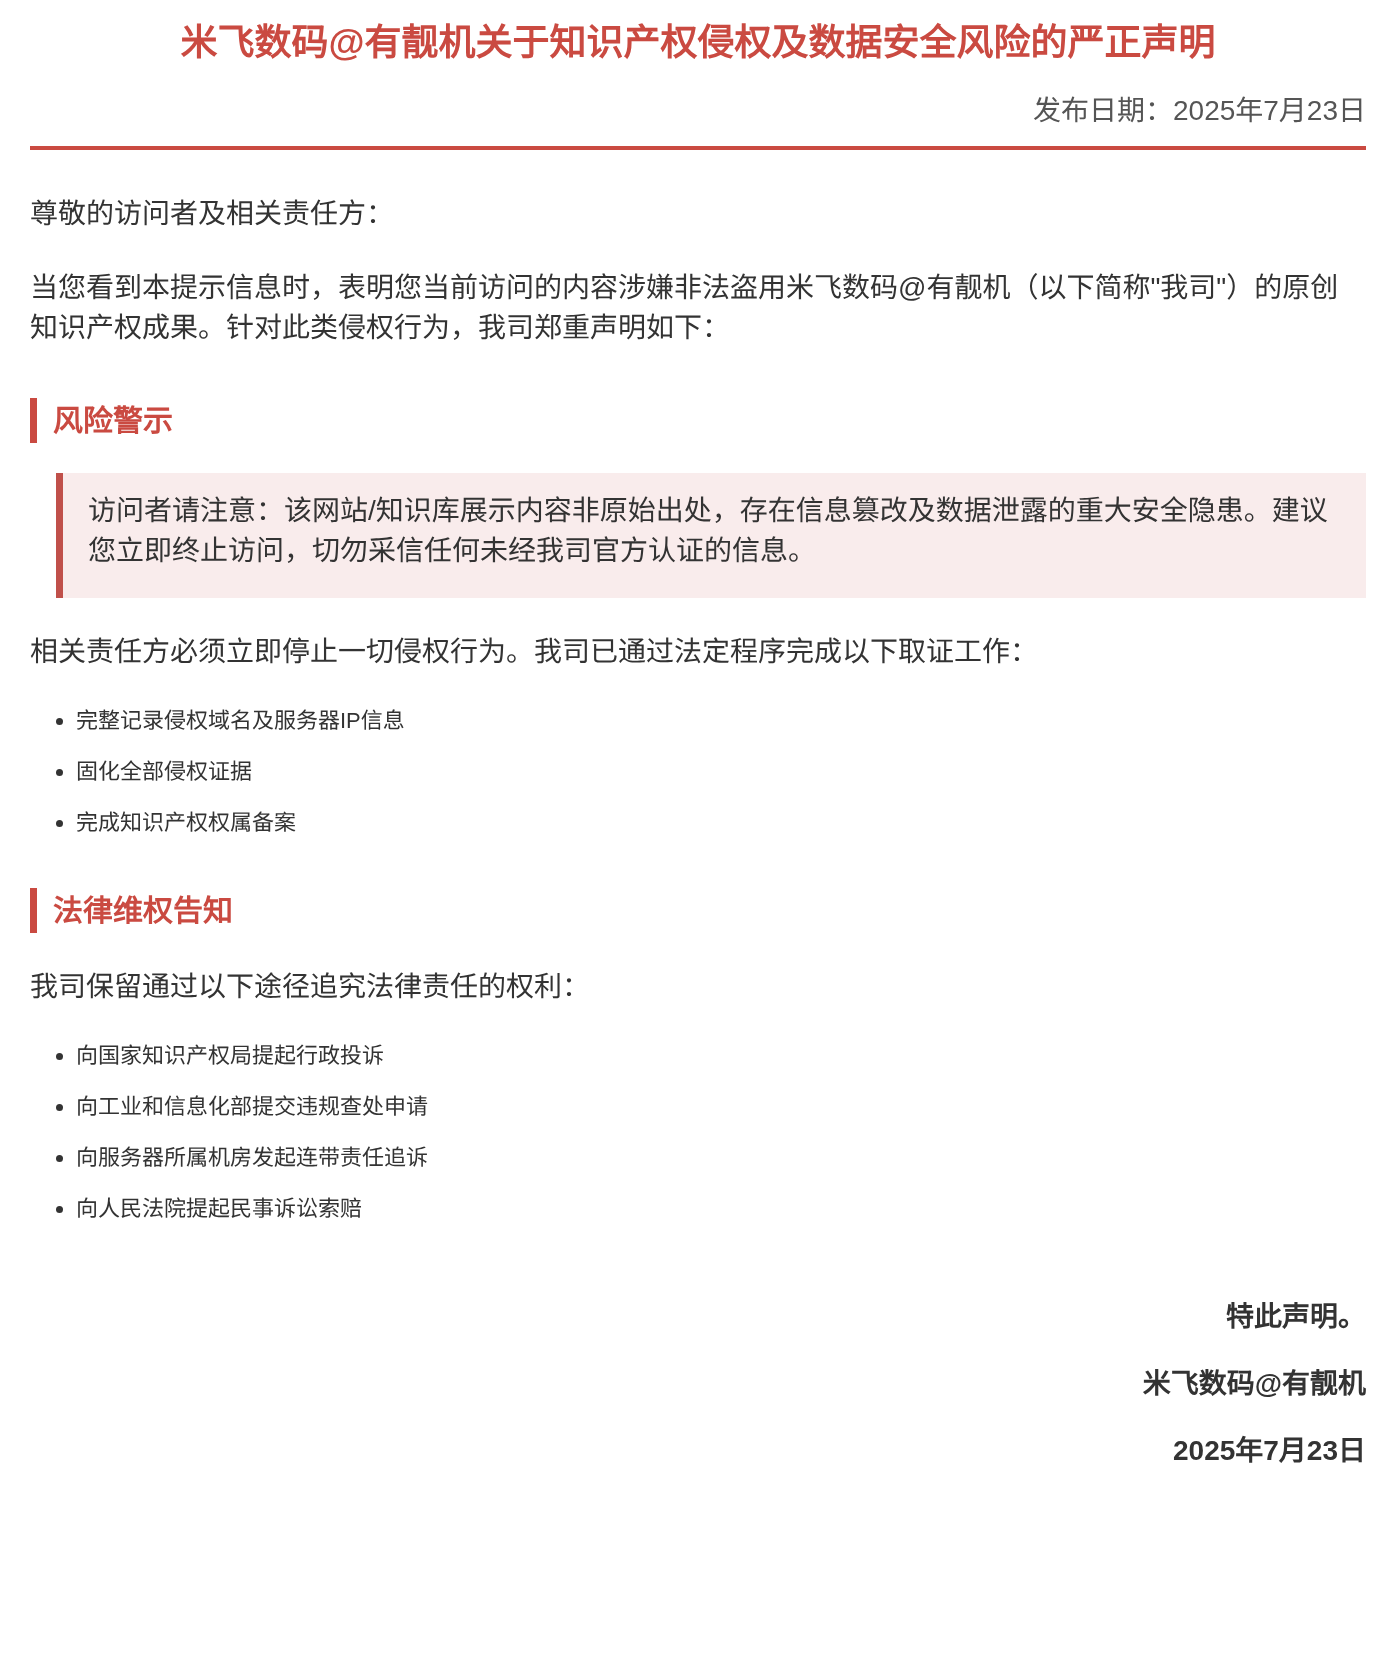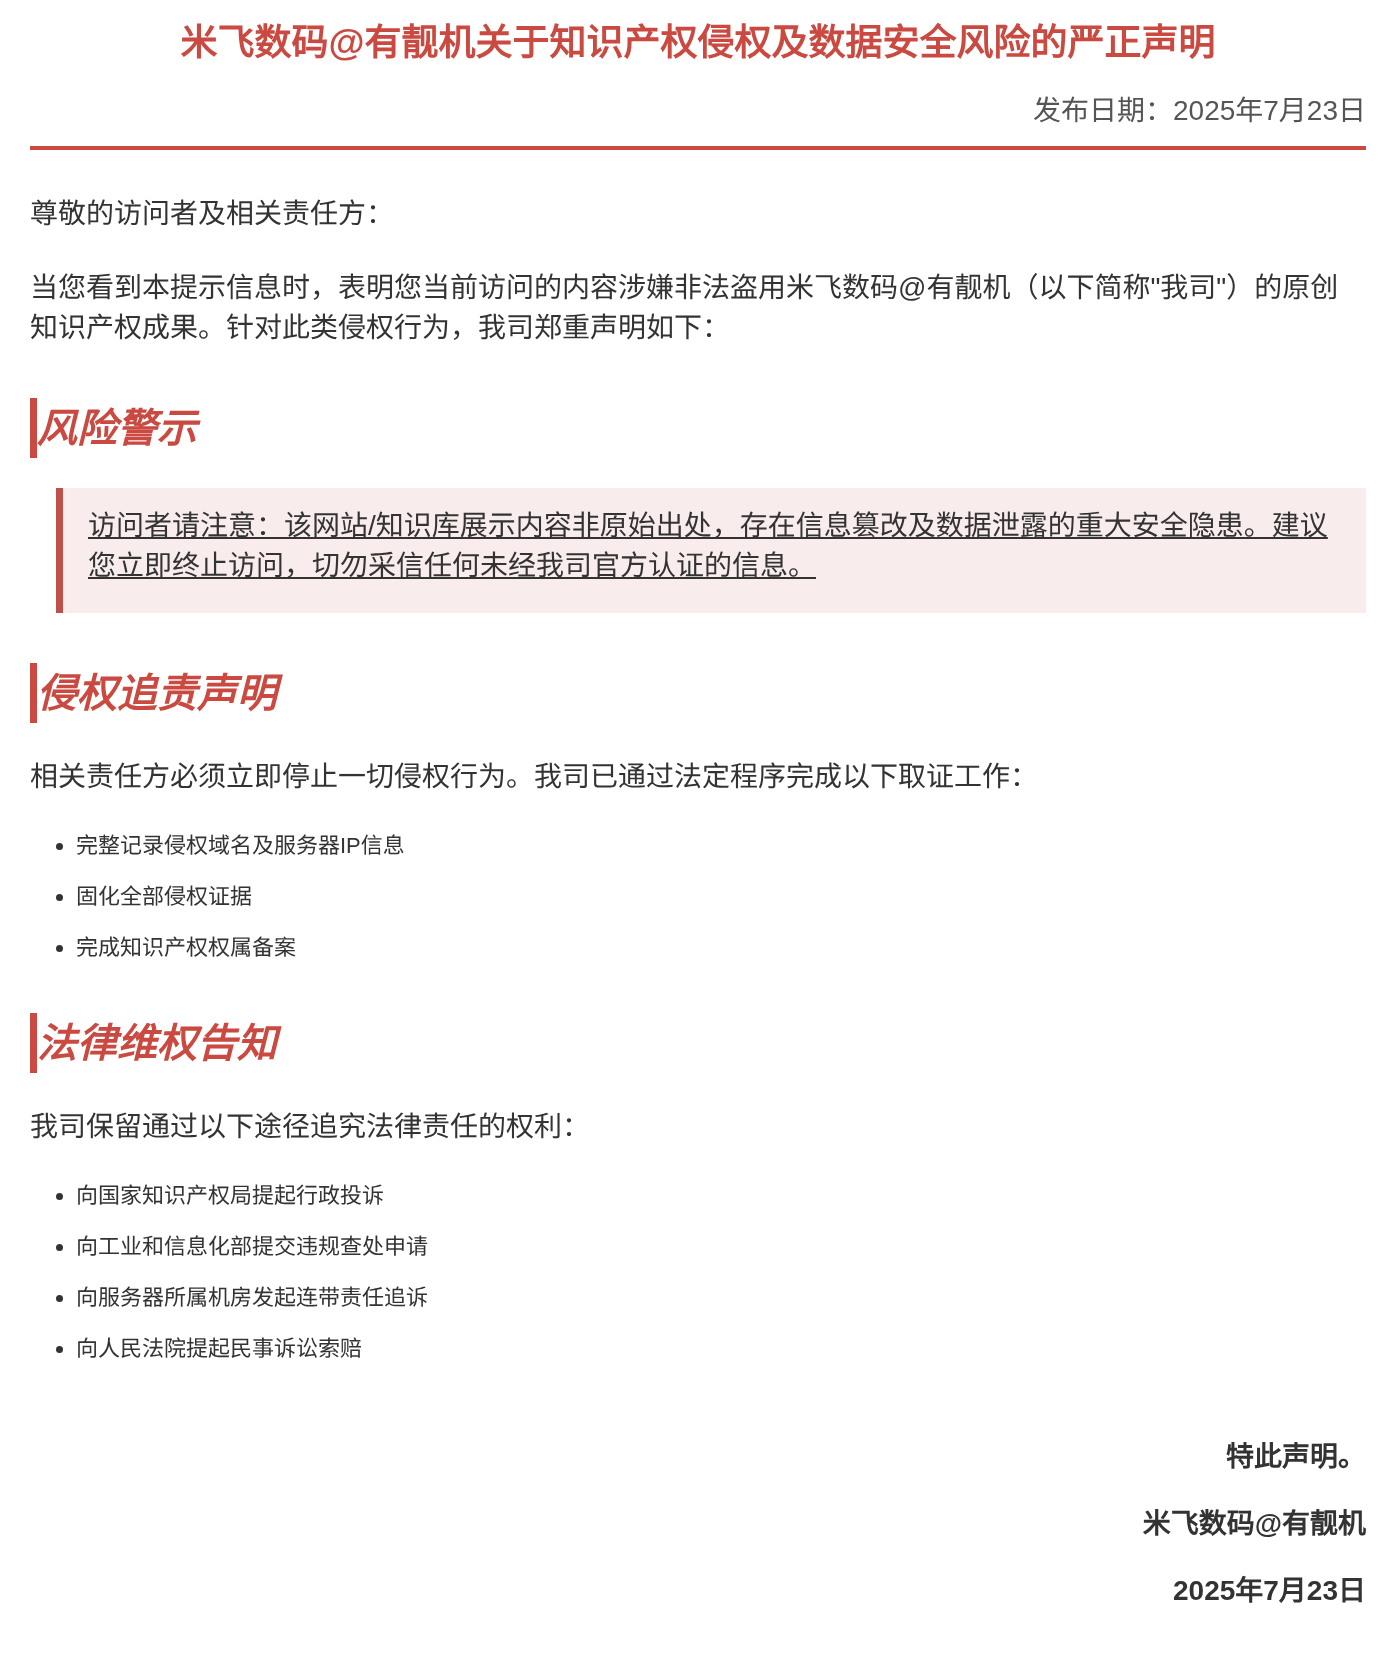--- a/index.html
+++ b/index.html
@@ -43,33 +43,32 @@
     border-top:4px solid var(--accent);
     margin:0 0 44px 0;
   }
   p.body{
     font-size:28px;
     line-height:1.43;
     margin:34px 0;
   }
   h2.section-heading{
     color:var(--accent);
-    font-size:40px;
+    font-size:30px;
     font-weight:700;
     line-height:1.5;
     border-left:7px solid var(--accent);
+    padding-left:16px;
     margin:50px 0 30px 0;
-    font-style:italic;
   }
   .alert{
     margin:8px 0 0 26px;
     background:var(--alert-bg);
     border-left:7px solid var(--alert-border);
     padding:18px 28px 26px 25px;
-    text-decoration:underline;
   }
   .alert p{
     margin:0;
     font-size:28px;
     line-height:1.45;
   }
   ul.doc-list{
     margin:26px 0 26px 0;
     padding-left:46px;
   }
@@ -108,21 +107,20 @@
   <p class="body">尊敬的访问者及相关责任方：</p>
 
   <p class="body">当您看到本提示信息时，表明您当前访问的内容涉嫌非法盗用米飞数码@有靓机（以下简称"我司"）的原创知识产权成果。针对此类侵权行为，我司郑重声明如下：</p>
 
   <h2 class="section-heading">风险警示</h2>
 
   <div class="alert">
     <p>访问者请注意：该网站/知识库展示内容非原始出处，存在信息篡改及数据泄露的重大安全隐患。建议您立即终止访问，切勿采信任何未经我司官方认证的信息。</p>
   </div>
 
-  <h2 class="section-heading">侵权追责声明</h2>
 
   <p class="body">相关责任方必须立即停止一切侵权行为。我司已通过法定程序完成以下取证工作：</p>
 
   <ul class="doc-list">
     <li>完整记录侵权域名及服务器IP信息</li>
     <li>固化全部侵权证据</li>
     <li>完成知识产权权属备案</li>
   </ul>
 
   <h2 class="section-heading">法律维权告知</h2>

